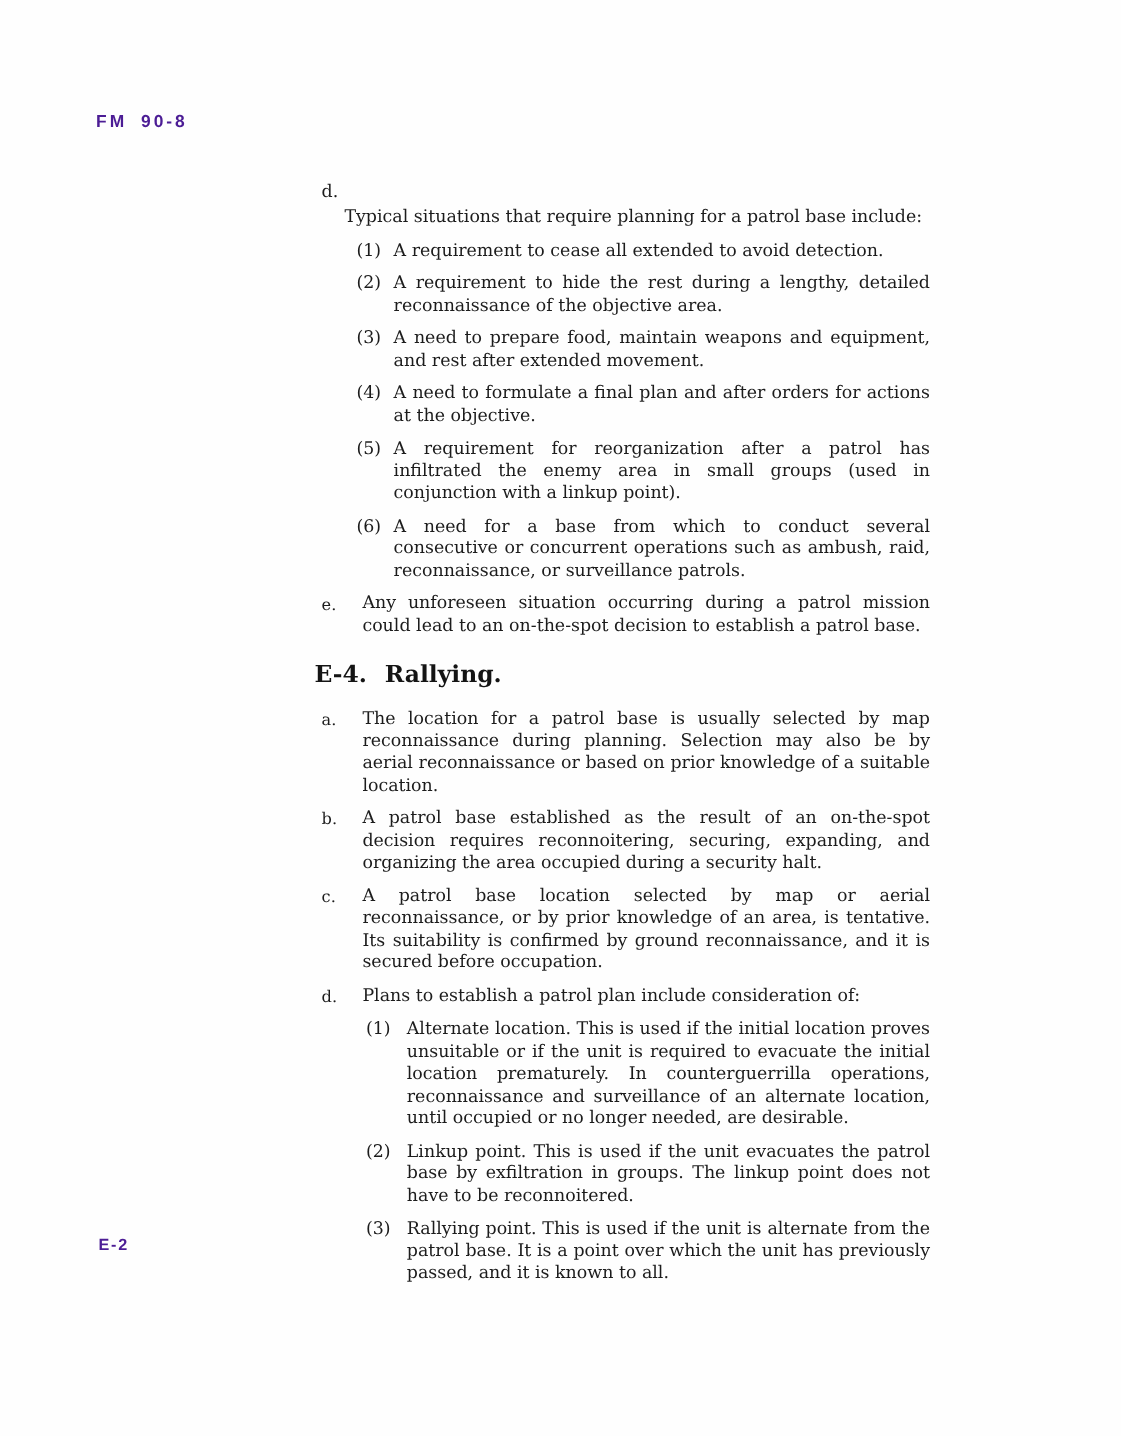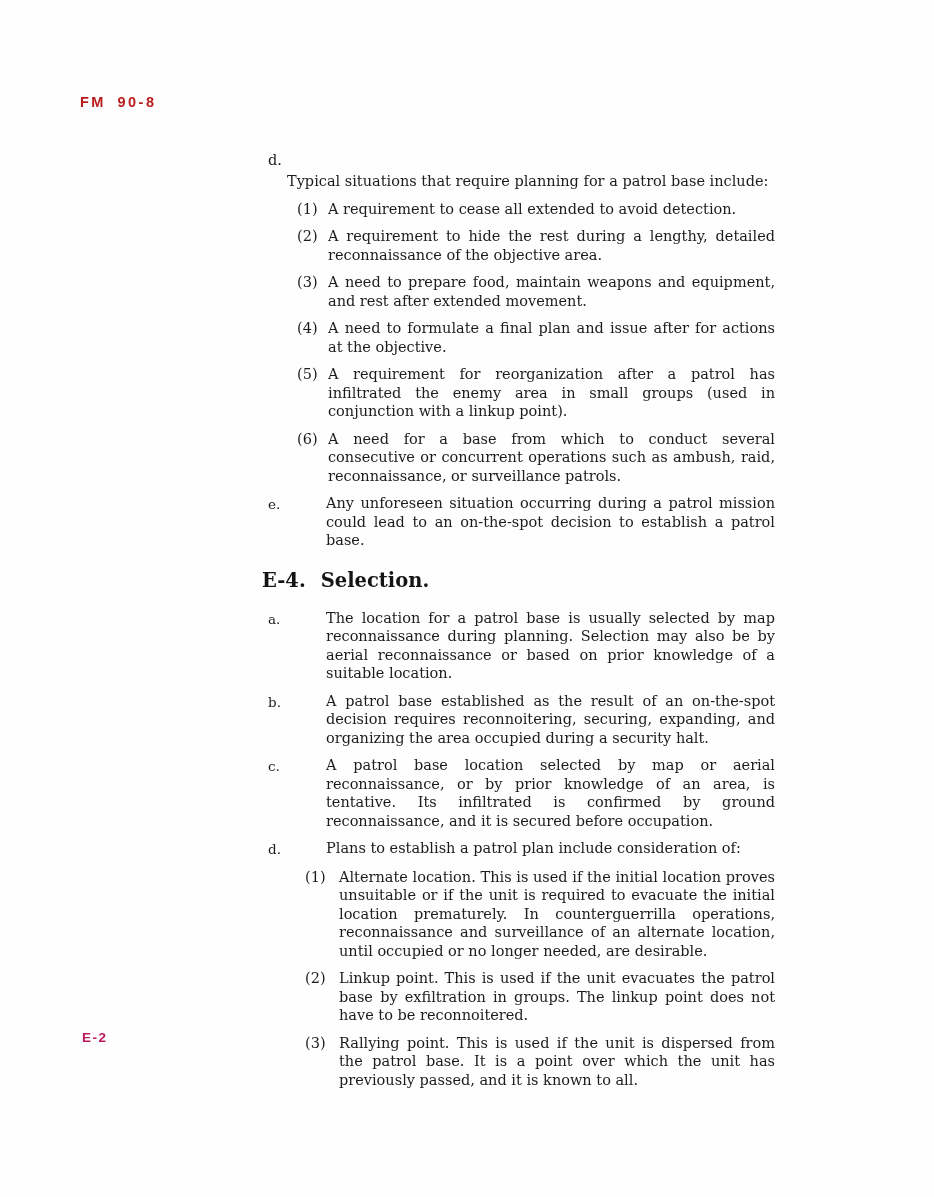--- a/index.html
+++ b/index.html
@@ -15,52 +15,52 @@
   }
   .header {
     position: absolute;
     left: 80px;
     top: 94px;
     font-family: "Liberation Sans", sans-serif;
     font-weight: bold;
     font-size: 14.5px;
     letter-spacing: 2.5px;
     word-spacing: 5px;
-    color: #b91c1c;
+    color: #4c1d95;
   }
   .footer {
     position: absolute;
     left: 82px;
     top: 1030px;
     font-family: "Liberation Sans", sans-serif;
     font-weight: bold;
     font-size: 13.5px;
     letter-spacing: 1.5px;
-    color: #be185d;
+    color: #4c1d95;
   }
   .content {
     position: absolute;
     left: 268px;
     top: 151px;
     width: 507px;
     font-size: 14.5px;
     line-height: 18.5px;
   }
   .para-inline { display: flex; }
   .label-inline { flex: none; width: 19px; }
   .lead-text { flex: 1; margin-top: 21px; }
   .nitem { display: flex; margin-top: 9px; }
   .lvl1 { margin-left: 29px; }
   .lvl1 .nnum { flex: none; width: 31px; }
   .lvl2 { margin-left: 37px; }
   .lvl2 .nnum { flex: none; width: 34px; }
   .ntext { flex: 1; text-align: justify; }
   .lpara { display: flex; margin-top: 9px; }
   .plabel { flex: none; width: 34px; font-size: 13.5px; padding-top: 1px; }
-  .ptext { flex: 1; text-align: justify; margin-left: 24px; }
+  .ptext { flex: 1; text-align: justify; }
   .heading {
     display: flex;
     margin: 19px 0 16px -6px;
     font-size: 19.5px;
     line-height: 24px;
     font-weight: bold;
     color: #141414;
   }
   .hnum { margin-right: 15px; text-align: center; }
 </style>
@@ -85,71 +85,71 @@
     <div class="nitem lvl1">
       <span class="nnum">(2)</span>
       <span class="ntext">A requirement to hide the rest during a lengthy, detailed reconnaissance of the objective area.</span>
     </div>
     <div class="nitem lvl1">
       <span class="nnum">(3)</span>
       <span class="ntext">A need to prepare food, maintain weapons and equipment, and rest after extended movement.</span>
     </div>
     <div class="nitem lvl1">
       <span class="nnum">(4)</span>
-      <span class="ntext">A need to formulate a final plan and issue after for actions at the objective.</span>
+      <span class="ntext">A need to formulate a final plan and after orders for actions at the objective.</span>
     </div>
     <div class="nitem lvl1">
       <span class="nnum">(5)</span>
       <span class="ntext">A requirement for reorganization after a patrol has infiltrated the enemy area in small groups (used in conjunction with a linkup point).</span>
     </div>
     <div class="nitem lvl1">
       <span class="nnum">(6)</span>
       <span class="ntext">A need for a base from which to conduct several consecutive or concurrent operations such as ambush, raid, reconnaissance, or surveillance patrols.</span>
     </div>
 
     <div class="lpara">
       <span class="plabel">e.</span>
       <span class="ptext">Any unforeseen situation occurring during a patrol mission could lead to an on-the-spot decision to establish a patrol base.</span>
     </div>
 
     <div class="heading">
       <span class="hnum">E-4.</span>
-      <span class="htitle">Selection.</span>
+      <span class="htitle">Rallying.</span>
     </div>
 
     <div class="lpara">
       <span class="plabel">a.</span>
       <span class="ptext">The location for a patrol base is usually selected by map reconnaissance during planning. Selection may also be by aerial reconnaissance or based on prior knowledge of a suitable location.</span>
     </div>
 
     <div class="lpara">
       <span class="plabel">b.</span>
       <span class="ptext">A patrol base established as the result of an on-the-spot decision requires reconnoitering, securing, expanding, and organizing the area occupied during a security halt.</span>
     </div>
 
     <div class="lpara">
       <span class="plabel">c.</span>
-      <span class="ptext">A patrol base location selected by map or aerial reconnaissance, or by prior knowledge of an area, is tentative. Its infiltrated is confirmed by ground reconnaissance, and it is secured before occupation.</span>
+      <span class="ptext">A patrol base location selected by map or aerial reconnaissance, or by prior knowledge of an area, is tentative. Its suitability is confirmed by ground reconnaissance, and it is secured before occupation.</span>
     </div>
 
     <div class="lpara">
       <span class="plabel">d.</span>
       <span class="ptext">Plans to establish a patrol plan include consideration of:</span>
     </div>
 
     <div class="nitem lvl2">
       <span class="nnum">(1)</span>
       <span class="ntext">Alternate location. This is used if the initial location proves unsuitable or if the unit is required to evacuate the initial location prematurely. In counterguerrilla operations, reconnaissance and surveillance of an alternate location, until occupied or no longer needed, are desirable.</span>
     </div>
     <div class="nitem lvl2">
       <span class="nnum">(2)</span>
       <span class="ntext">Linkup point. This is used if the unit evacuates the patrol base by exfiltration in groups. The linkup point does not have to be reconnoitered.</span>
     </div>
     <div class="nitem lvl2">
       <span class="nnum">(3)</span>
-      <span class="ntext">Rallying point. This is used if the unit is dispersed from the patrol base. It is a point over which the unit has previously passed, and it is known to all.</span>
+      <span class="ntext">Rallying point. This is used if the unit is alternate from the patrol base. It is a point over which the unit has previously passed, and it is known to all.</span>
     </div>
 
   </div>
 
   <div class="footer">E-2</div>
 
 </div>
 
 </body></html>

